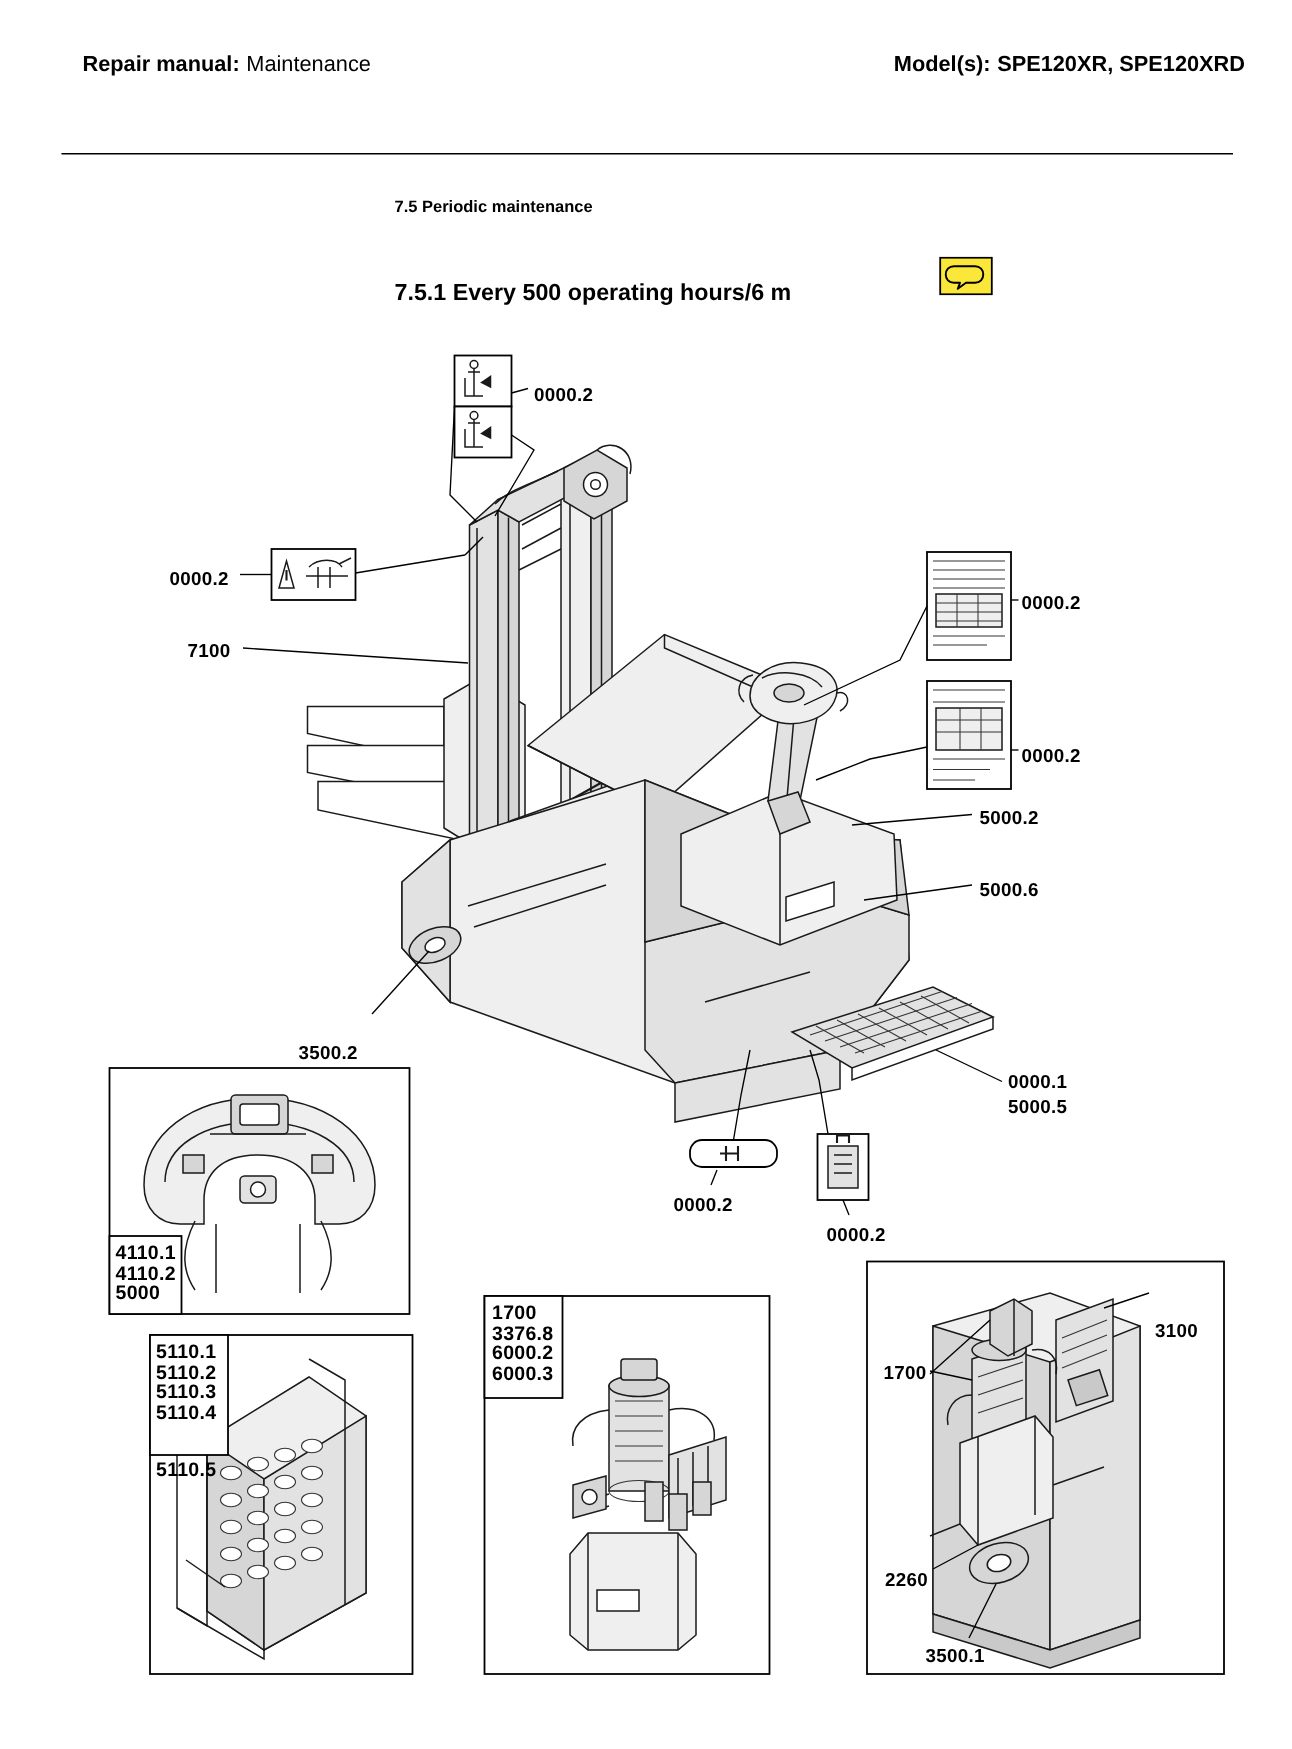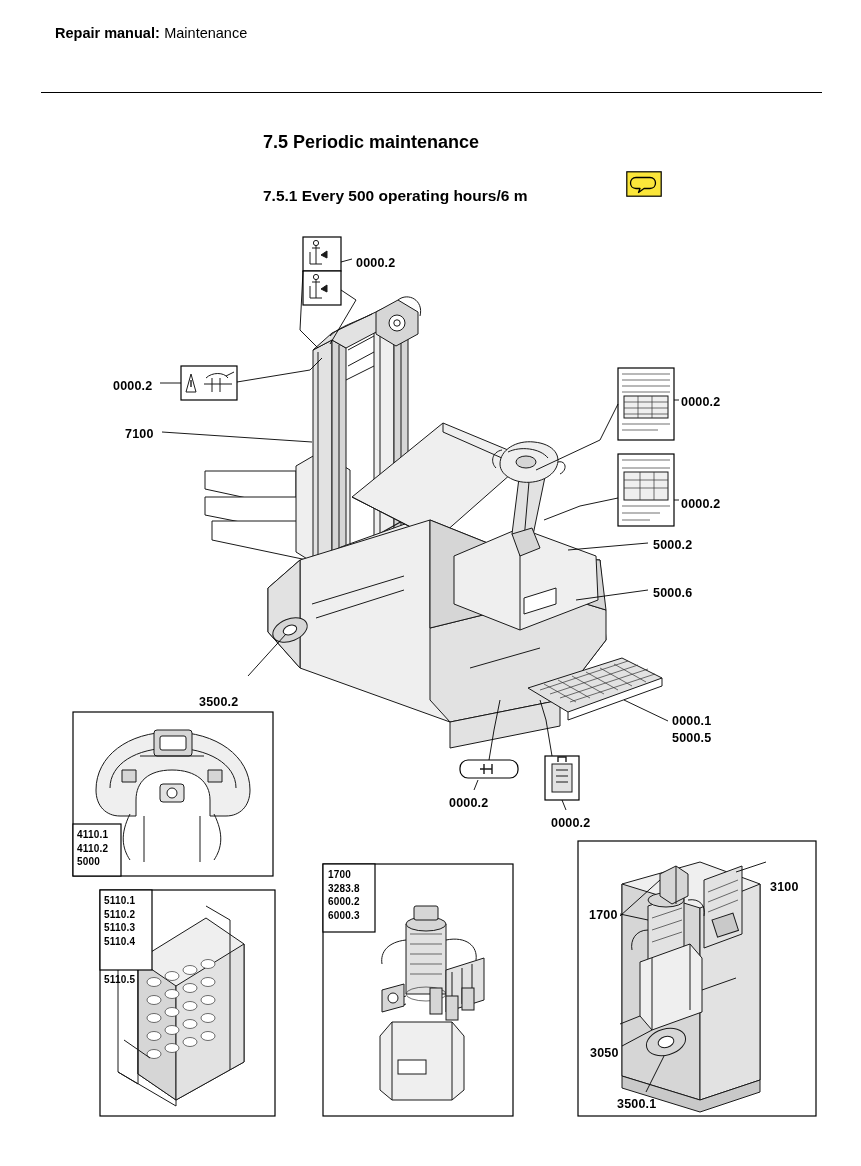--- a/index.html
+++ b/index.html
@@ -12,21 +12,21 @@
     height: 1166px;
     position: relative;
     font-family: "Liberation Sans", sans-serif;
     color: #000;
     overflow: hidden;
   }
 
   
   .header {
     position: absolute;
-    left: 0; top: 0;
+    left: 0; top: 10px;
     width: 861px;
     height: 96px;
   }
   .hdr-row1 {
     position: absolute;
     left: 55px; top: 24px;
     width: 775px;
     height: 22px;
   }
   .hdr-row2 {
@@ -66,21 +66,21 @@
     left: 41px; top: 92px;
     width: 781px;
     height: 0;
     border-top: 1.5px solid #000;
   }
 
   
   .sec-title {
     position: absolute;
     left: 263px; top: 132px;
-    font-size: 18px;
+    font-size: 11px;
     font-weight: bold;
     white-space: nowrap;
   }
   .sub-title {
     position: absolute;
     left: 263px; top: 187px;
     font-size: 15.5px;
     font-weight: bold;
     white-space: nowrap;
   }
@@ -102,33 +102,37 @@
 
   .callout {
     position: absolute;
     font-size: 12.5px;
     font-weight: bold;
     white-space: nowrap;
     line-height: 14px;
     letter-spacing: 0.2px;
   }
   .callout.small {
-    font-size: 10px;
+    font-size: 13px;
     font-weight: bold;
     line-height: 13.5px;
   }
 </style>
 </head>
 <body>
 
 <div class="header">
   <div class="hdr-row1">
     <span class="hdr-left">
       <span class="hdr-label">Repair manual:</span>
       <span class="hdr-value">Maintenance</span>
+    </span>
+    <span class="hdr-right">
+      <span class="hdr-label">Model(s):</span>
+      <span class="hdr-label">SPE120XR, SPE120XRD</span>
     </span>
   </div>
   <div class="hdr-rule"></div>
 </div>
 
 <div class="sec-title">7.5 Periodic maintenance</div>
 <div class="sub-title">7.5.1 Every 500 operating hours/6 m</div>
 <div class="note-icon">
   <svg width="36" height="26" viewBox="0 0 36 26">
     <rect x="0.8" y="0.8" width="34.4" height="24.4" fill="#fbe63a" stroke="#000" stroke-width="1.2"></rect>
@@ -460,36 +464,36 @@
   <div class="callout" style="left:681px; top:497px;">0000.2</div>
   <div class="callout" style="left:653px; top:538px;">5000.2</div>
   <div class="callout" style="left:653px; top:586px;">5000.6</div>
   <div class="callout" style="left:199px; top:695px;">3500.2</div>
   <div class="callout" style="left:672px; top:714px;">0000.1</div>
   <div class="callout" style="left:672px; top:731px;text-align:center;">5000.5</div>
   <div class="callout" style="left:449px; top:796px;">0000.2</div>
   <div class="callout" style="left:551px; top:816px;">0000.2</div>
   <div class="callout" style="left:770px; top:880px;">3100</div>
   <div class="callout" style="left:589px; top:908px;">1700</div>
-  <div class="callout" style="left:590px; top:1046px;">3050</div>
+  <div class="callout" style="left:590px; top:1046px;">2260</div>
   <div class="callout" style="left:617px; top:1097px;">3500.1</div>
 </div>
 
 <div style="position:absolute; left:77px; top:828px; width:46px;">
   <div class="callout small" style="position:static;">4110.1</div>
   <div class="callout small" style="position:static;">4110.2</div>
   <div class="callout small" style="position:static;">5000</div>
 </div>
 
 <div style="position:absolute; left:104px; top:894px; width:48px;">
   <div class="callout small" style="position:static;">5110.1</div>
   <div class="callout small" style="position:static;">5110.2</div>
   <div class="callout small" style="position:static;">5110.3</div>
   <div class="callout small" style="position:static;">5110.4</div>
   <div class="callout small" style="position:static;margin-top:25px;">5110.5</div>
 </div>
 
 <div style="position:absolute; left:328px; top:868px; width:48px;">
   <div class="callout small" style="position:static;">1700</div>
-  <div class="callout small" style="position:static;">3283.8</div>
+  <div class="callout small" style="position:static;">3376.8</div>
   <div class="callout small" style="position:static;">6000.2</div>
   <div class="callout small" style="position:static;">6000.3</div>
 </div>
 
 </body></html>

